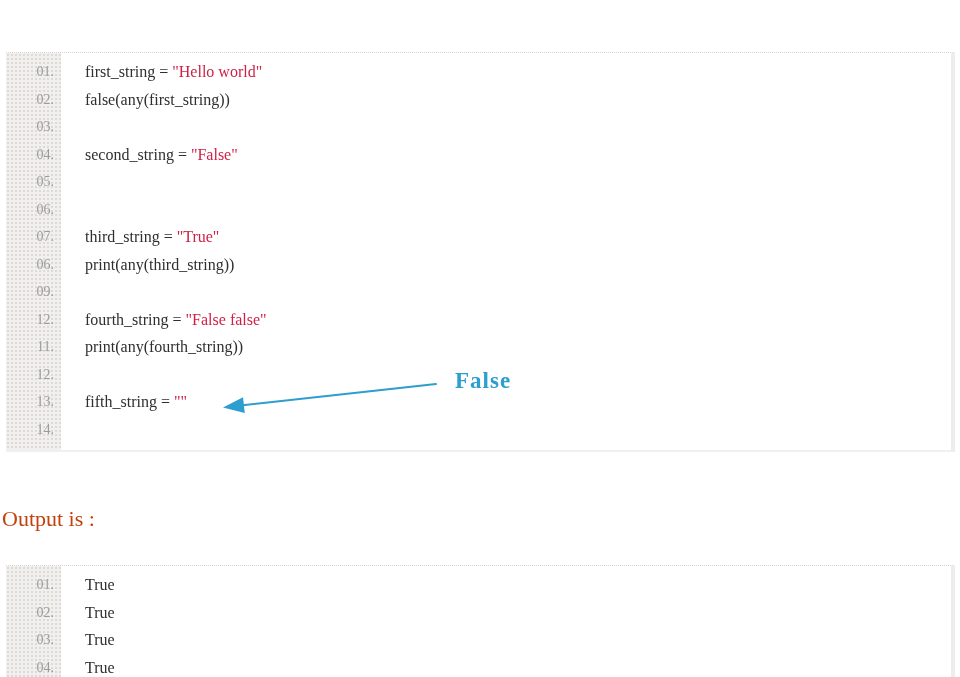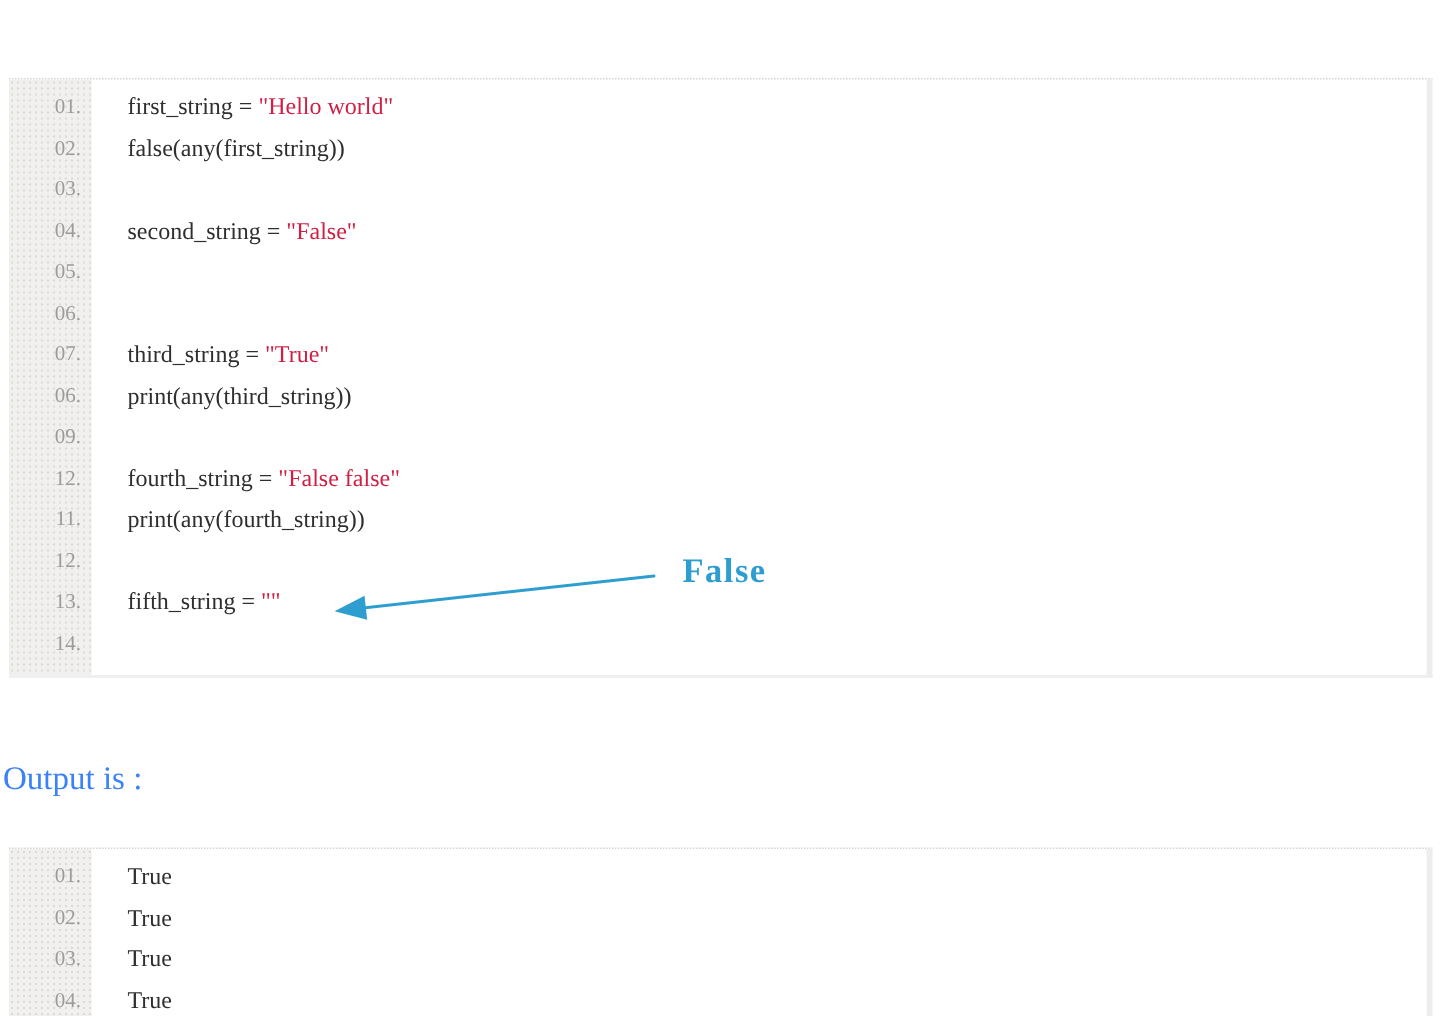--- a/index.html
+++ b/index.html
@@ -94,21 +94,21 @@
     font-size: 23px;
     letter-spacing: 1px;
     color: var(--annotation-color);
   }
   .output-heading {
     margin: 52px 0 0 2px;
     font-family: "Liberation Serif", serif;
     font-weight: 400;
     font-size: 22px;
     line-height: 30px;
-    color: #3b82f6;
+    color: #c2410c;
   }
   .output-block {
     margin-top: 31px;
   }
 </style>
 </head>
 <body>
 
 <div class="page">
 

